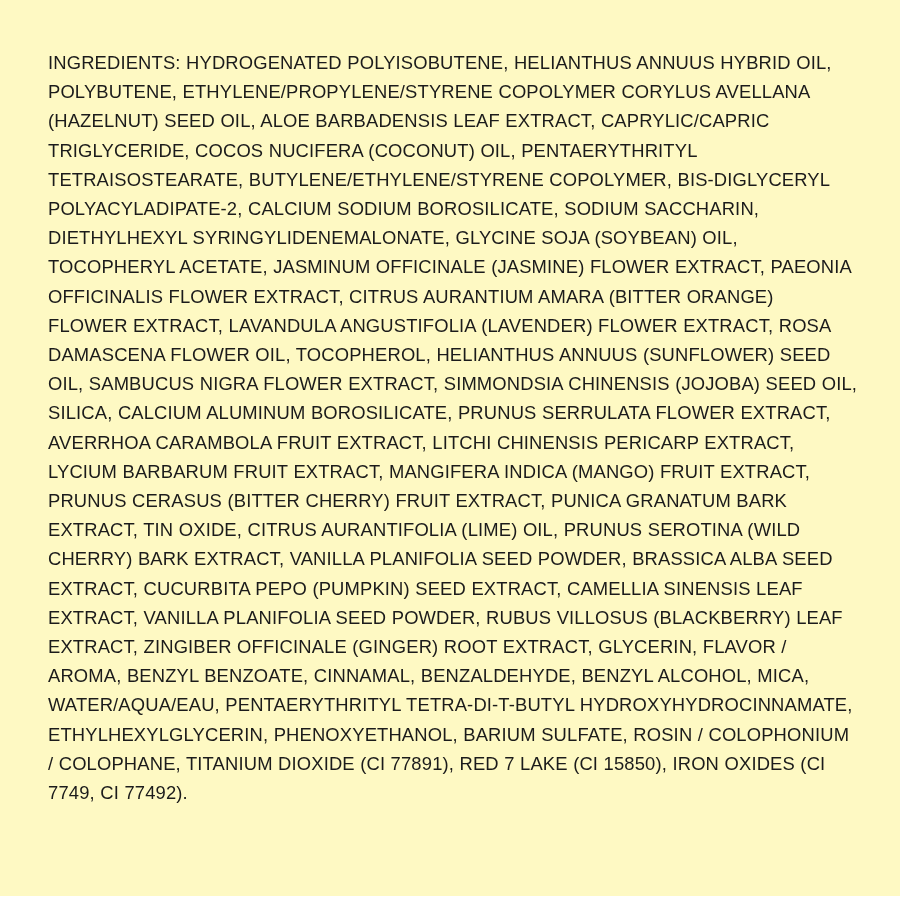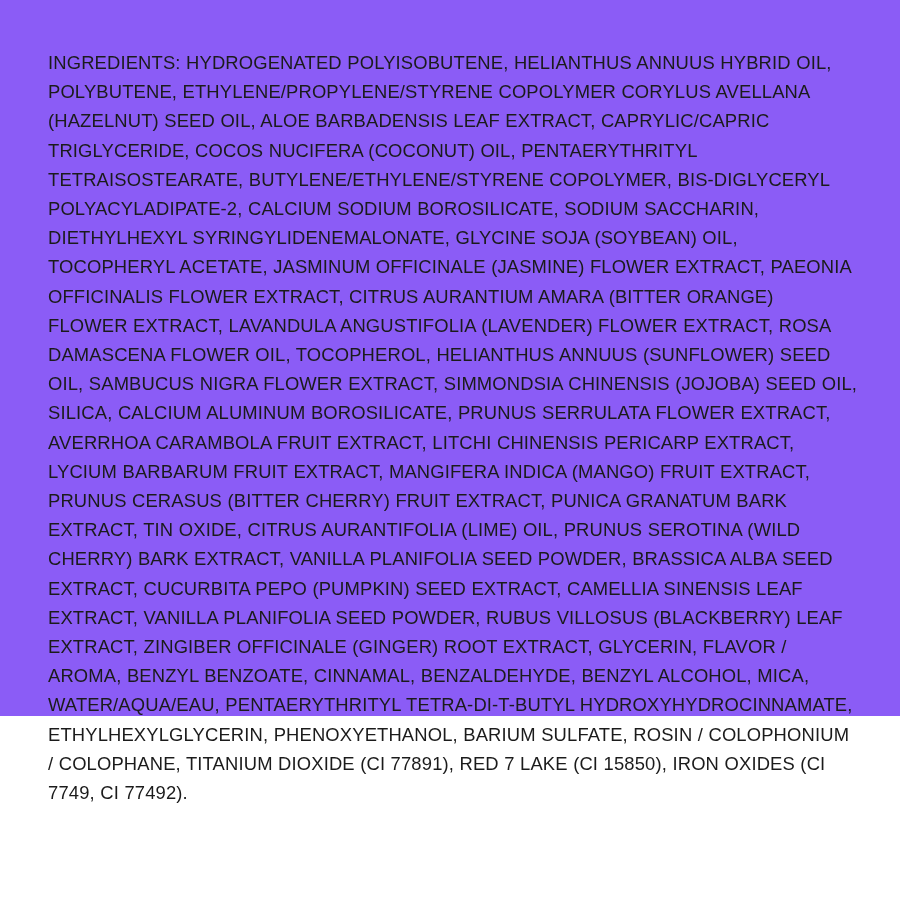--- a/index.html
+++ b/index.html
@@ -10,23 +10,23 @@
     width: 900px;
     height: 900px;
     background: #ffffff;
     font-family: "Liberation Sans", sans-serif;
     color: #1a1a1a;
     overflow: hidden;
   }
   .page {
     box-sizing: border-box;
     width: 900px;
-    height: 716px;
+    height: 896px;
     padding: 48px 42px 0 48px;
-    background: #8b5cf6;
+    background: #fef9c3;
   }
   .ingredients-text {
     font-family: "Liberation Sans", sans-serif;
     font-size: 18.4px;
     line-height: 29.2px;
     letter-spacing: 0.15px;
     color: #1b1b1b;
     text-align: left;
     word-spacing: 0.2px;
     white-space: pre-wrap;

